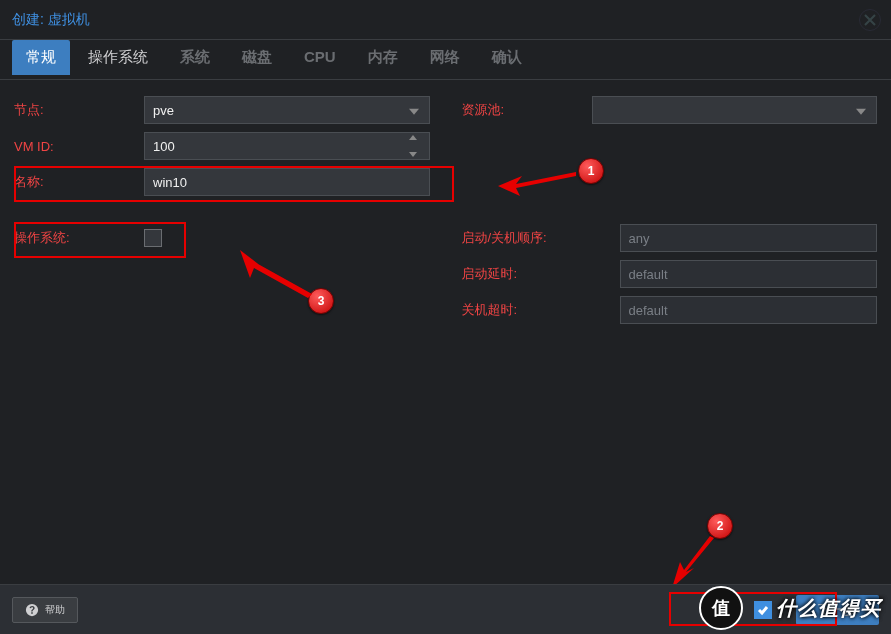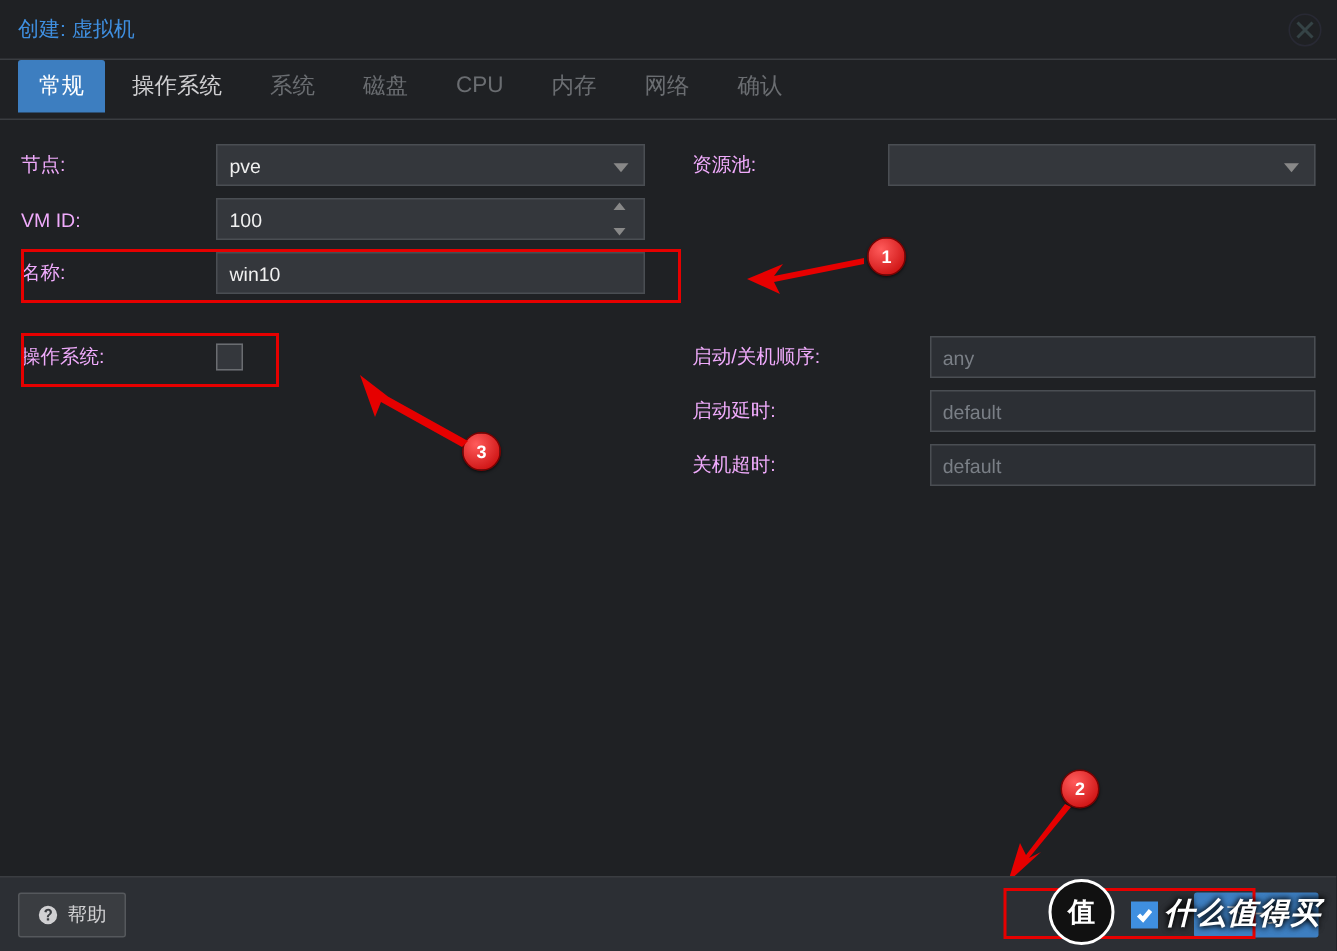--- a/index.html
+++ b/index.html
@@ -36,21 +36,21 @@
     padding-left: 12px;
     gap: 4px;
     align-items: flex-start;
   }
   .tab {
     padding: 8px 14px;
     font-size: 15px;
     color: #cfcfd1;
     cursor: pointer;
   }
-  .tab.disabled { color: #6a6d71; }
+  .tab.disabled { color: #6a6d71; font-weight: bold; }
   .tab.active {
     background: #3d7ec0;
     color: #fff;
     border-radius: 2px 2px 0 0;
   }
   .body {
     position: relative;
     padding: 12px 14px;
     height: 504px;
   }
@@ -59,21 +59,21 @@
   .col-left { padding-right: 16px; }
   .col-right { padding-left: 16px; }
   .field-row {
     display: flex;
     align-items: center;
     height: 36px;
     position: relative;
   }
   .field-label {
     width: 130px;
-    color: #f0abfc;
+    color: #ef4444;
   }
   .field-control {
     flex: 1;
     height: 28px;
     background: #34373c;
     border: 1px solid #4a4e53;
     color: #f0f0f0;
     padding: 12px 8px;
     display: flex;
     align-items: center;
@@ -128,21 +128,21 @@
   .footer {
     position:absolute; left:0; right:0; bottom:0; height:50px;
     background:#2c2f34;
     border-top:1px solid #3a3d41;
     display:flex; align-items:center;
     padding:0 12px;
   }
   .help-btn {
     background:#3a3d41; border:1px solid #55585c; color:#d0d0d2;
     padding:5px 12px; display:flex; align-items:center; gap:6px;
-    border-radius:2px; cursor:pointer; font-size:13px;
+    border-radius:2px; cursor:pointer; font-size:10px;
   }
   .help-btn svg{width:14px;height:14px;fill:#d0d0d2;}
   .footer-right {
     margin-left:auto; display:flex; align-items:center; gap:24px; position:relative;
   }
   .adv-label { color:#d0d0d2; font-size:14px; margin-right:2px;}
   .adv-check {
     width:18px;height:18px;background:#3f8fe0;display:flex;align-items:center;justify-content:center;
   }
   .adv-check svg{width:12px;height:12px;stroke:#fff;stroke-width:3;fill:none;}

